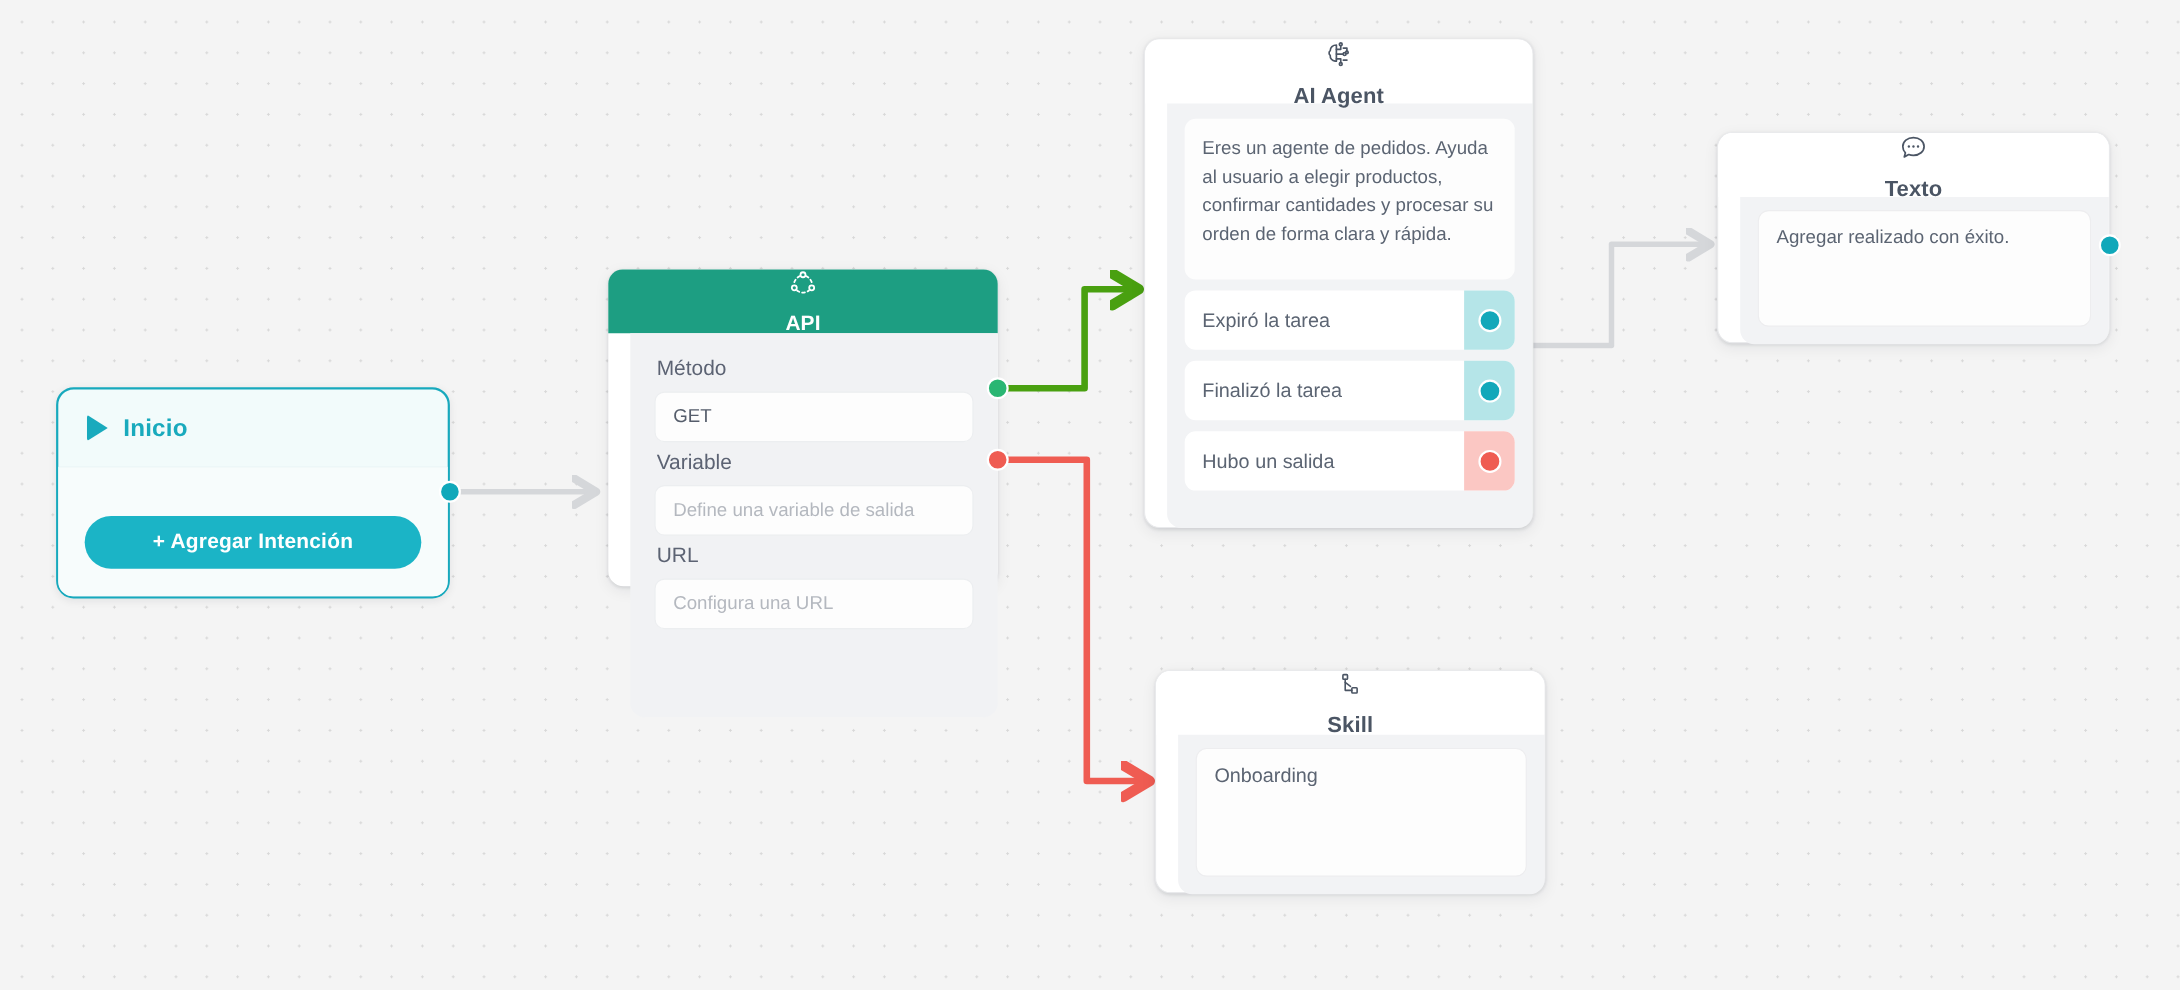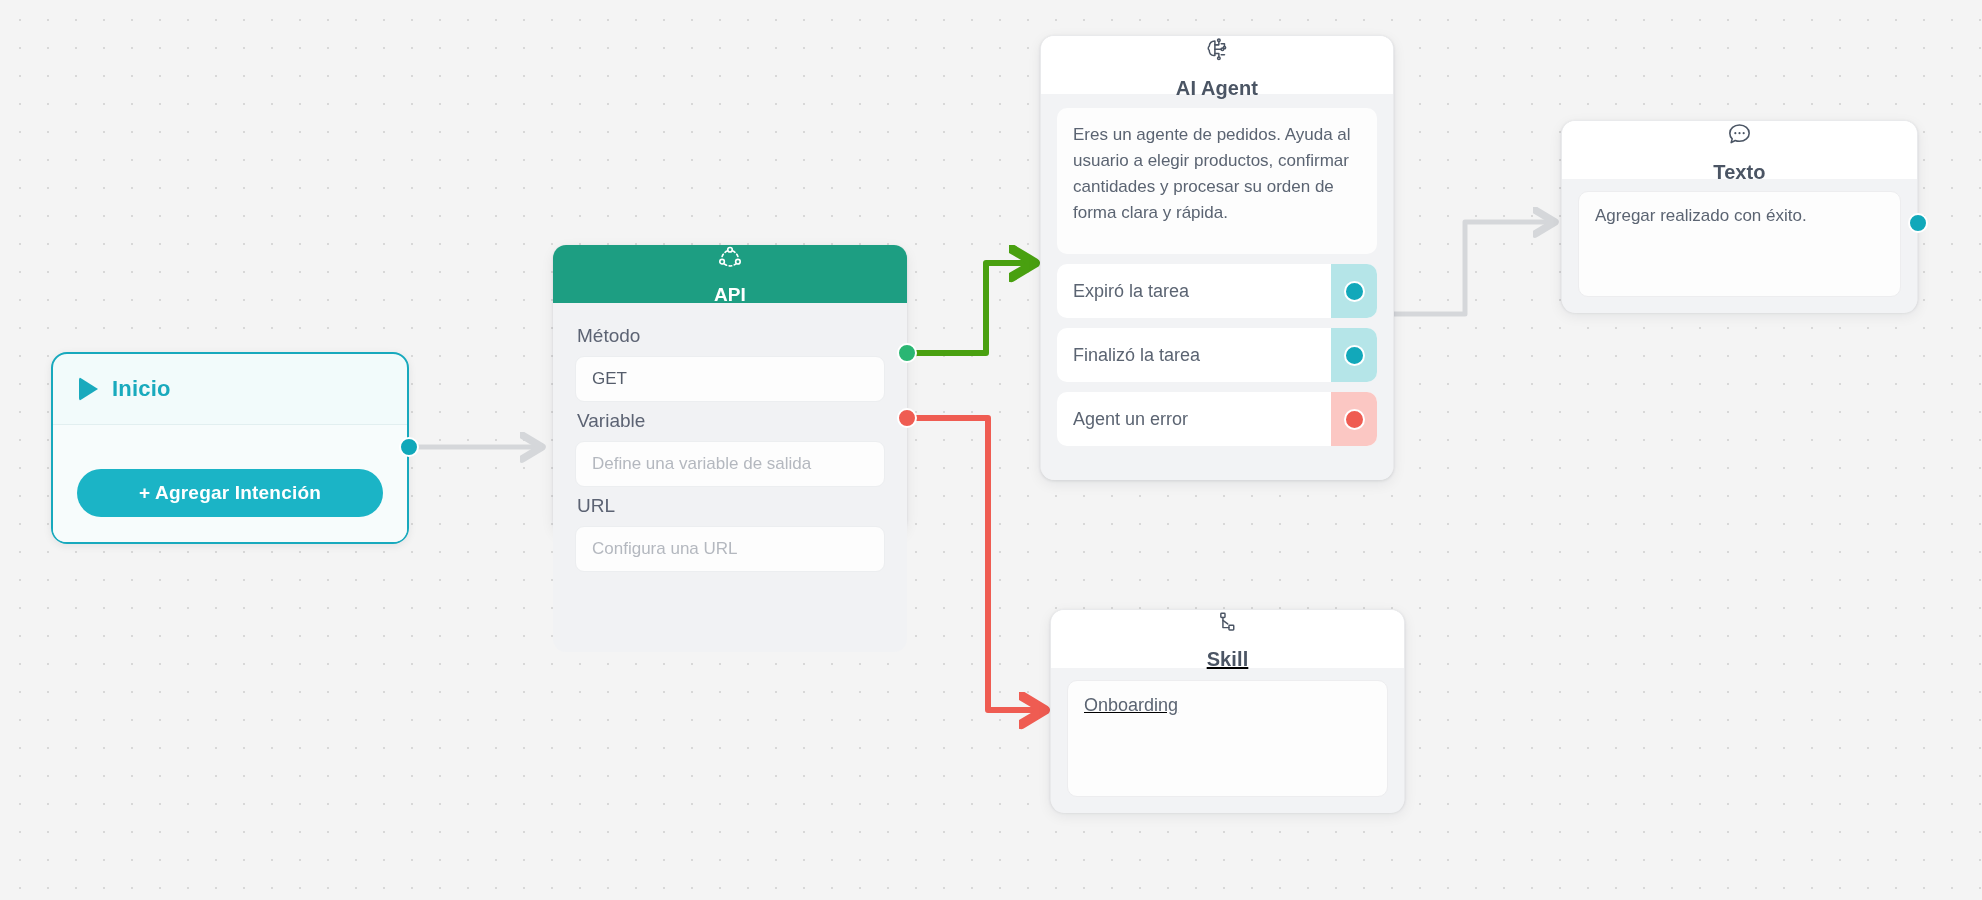--- a/index.html
+++ b/index.html
@@ -56,20 +56,21 @@
     font-size: 20px;
     font-weight: bold;
     color: #4b5564;
     letter-spacing: .1px;
   }
   .node-body {
     background: #f2f3f5;
     border-bottom-left-radius: 13px;
     border-bottom-right-radius: 13px;
     padding: 16px;
+    margin-left: 20px;
   }
 
   
   #node-inicio {
     left: 51px; top: 352px;
     width: 358px; height: 192px;
     background: #f2fbfb;
     border: 2.5px solid #17a9bd;
     border-radius: 16px;
     box-shadow: 0 2px 8px rgba(16,24,40,.08);
@@ -206,21 +207,21 @@
     border-radius: 10px;
     height: 106px;
     padding: 14px 16px;
     font-size: 17px;
     color: #5b6472;
   }
 
   
   #node-skill {
     left: 1050px; top: 609px;
-    width: 355px; height: 203px; text-decoration: underline;
+    width: 355px; height: 203px;
   }
   #node-skill .node-header { background: #ffffff; height: 58px; }
   #node-skill .node-body {
     height: 145px;
     padding: 12px 16px 16px 16px;
     background: #f2f3f5;
   }
   .skill-box {
     background: #fdfdfd;
     border: 1px solid #ededef;
@@ -341,21 +342,21 @@
       </div>
 
       <div class="out-row">
         <span class="out-label">Finalizó la tarea</span>
         <span class="handle-chip teal">
           <span class="handle-dot teal"></span>
         </span>
       </div>
 
       <div class="out-row">
-        <span class="out-label">Agent un error</span>
+        <span class="out-label">Hubo un salida</span>
         <span class="handle-chip red">
           <span class="handle-dot red"></span>
         </span>
       </div>
     </div>
   </div>
 
   <div class="node" id="node-texto">
     <div class="node-header">
       <span>

